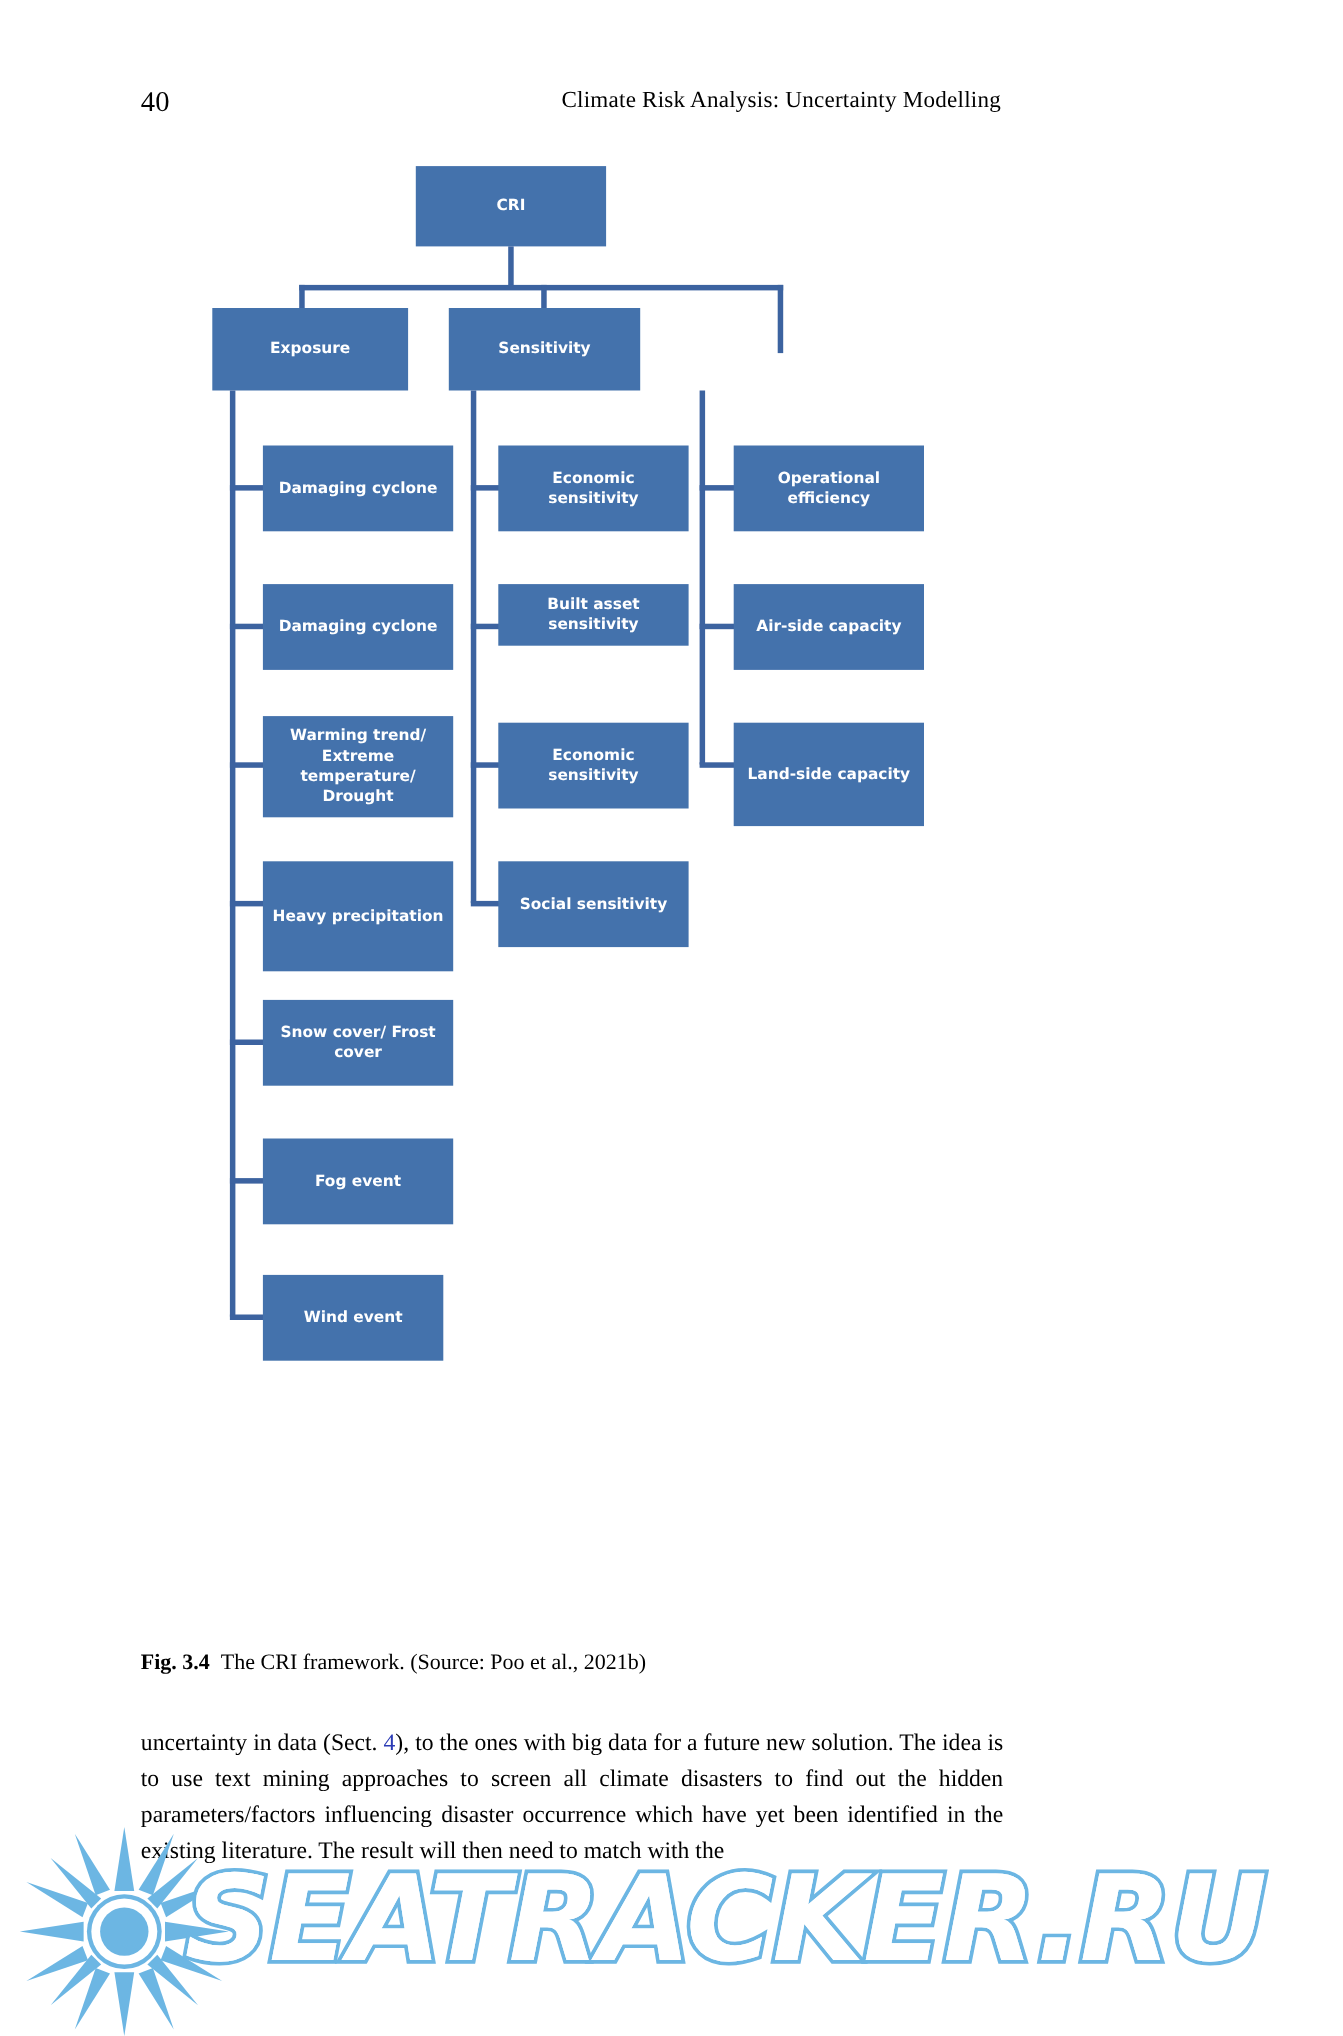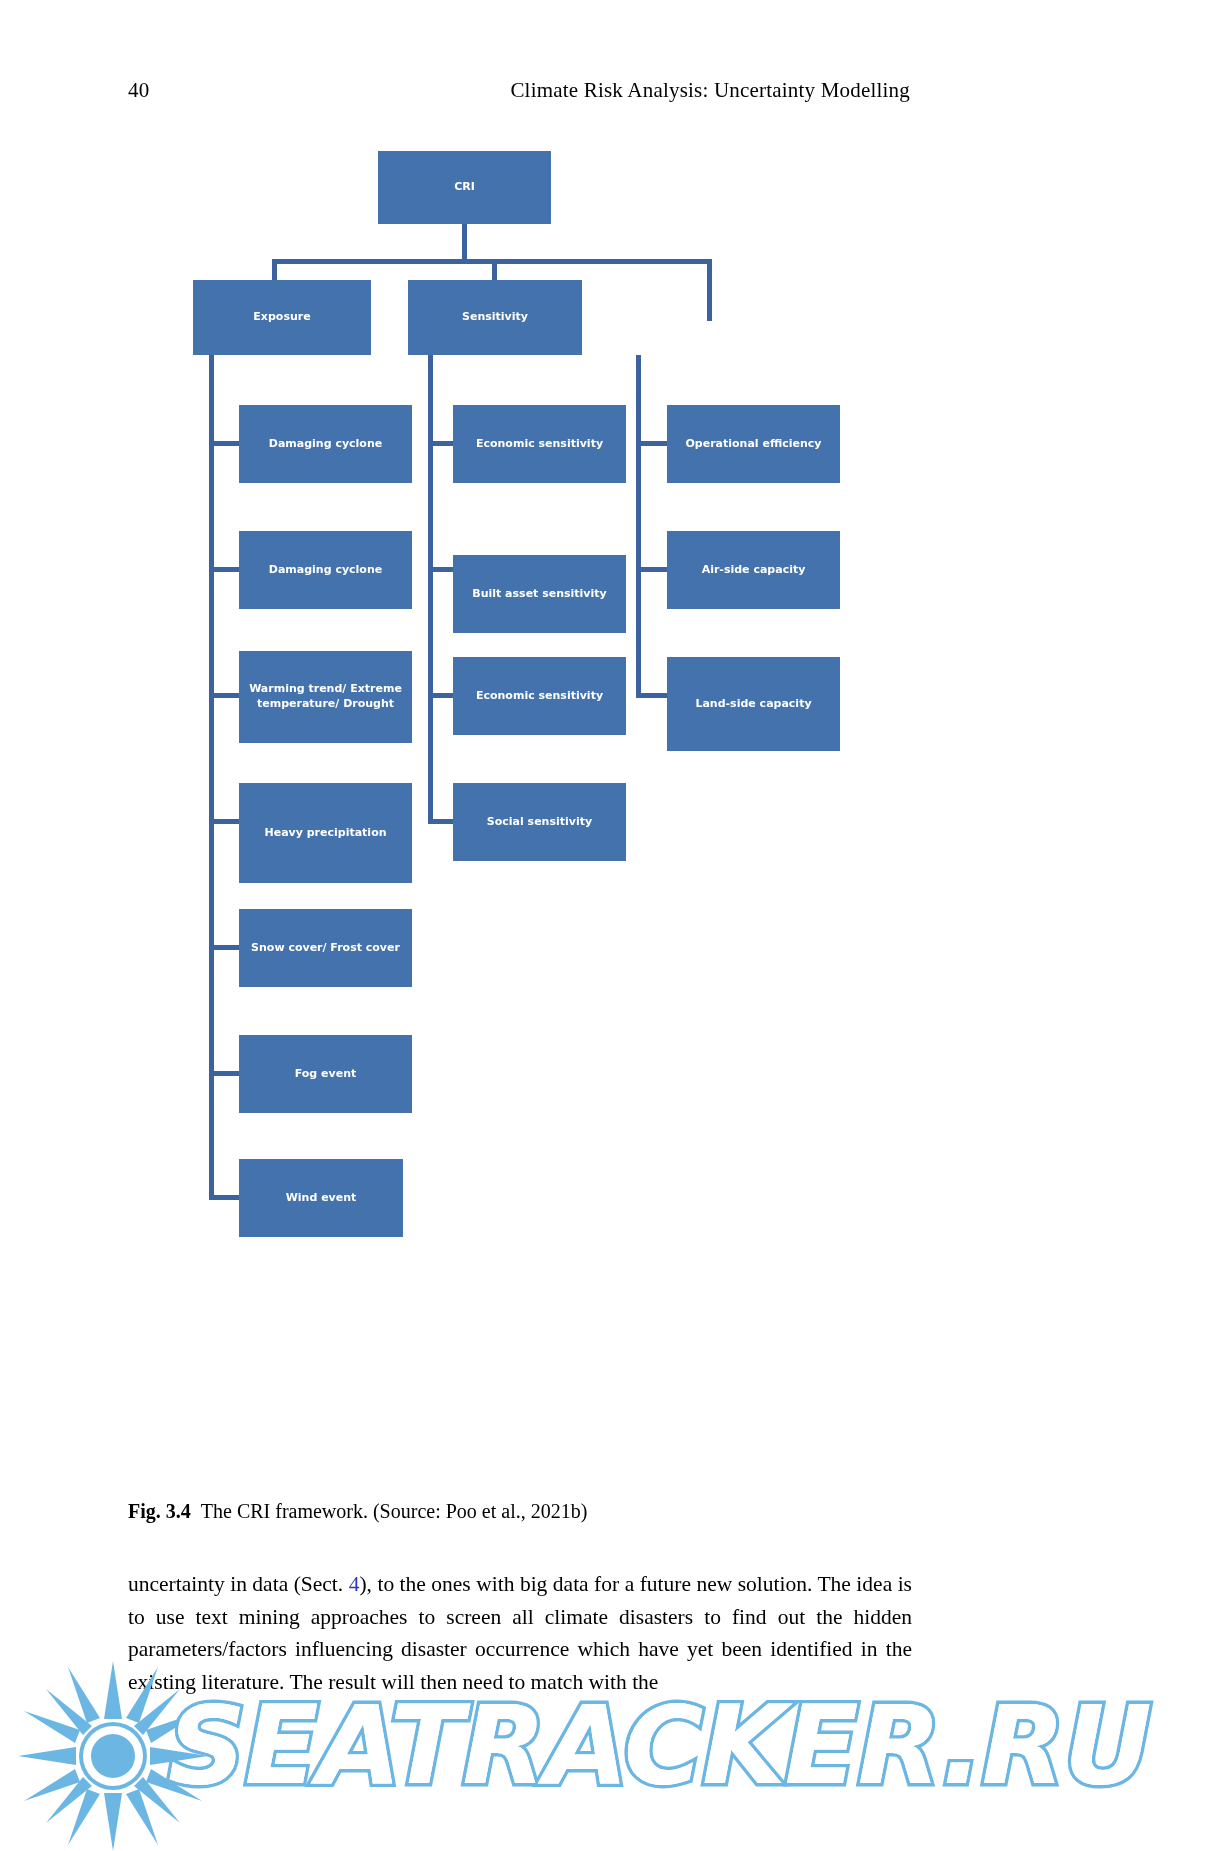--- a/index.html
+++ b/index.html
@@ -21,21 +21,21 @@
     position: absolute;
     top: 78px;
     left: 128px;
     width: 782px;
     height: 26px;
   }
   .folio {
     position: absolute;
     left: 0;
     top: 0;
-    font-size: 21px;
+    font-size: 26px;
     letter-spacing: 0.2px;
   }
   .head-title {
     position: absolute;
     right: 0;
     top: 0;
     font-size: 21px;
     letter-spacing: 0.2px;
     white-space: nowrap;
     text-align: center;
@@ -49,21 +49,21 @@
     width: 1221px;
     height: 1370px;
   }
 
   .node {
     position: absolute;
     background: #4472ac;
     color: #ffffff;
     font-family: "DejaVu Sans", sans-serif;
     font-weight: bold;
-    font-size: 11px;
+    font-size: 14px;
     line-height: 1.32;
     display: flex;
     align-items: center;
     justify-content: center;
     text-align: center;
     box-sizing: border-box;
     padding: 2px 6px;
   }
   .node span { display: block; width: 100%; }
 
@@ -204,21 +204,21 @@
   <div class="conn" style="left:428px; top:225px; width:5px; height:466px;"></div>
 
   <div class="conn" style="left:428px; top:311px; width:26px; height:5px;"></div>
   <div class="conn" style="left:428px; top:437px; width:26px; height:5px;"></div>
   <div class="conn" style="left:428px; top:563px; width:26px; height:5px;"></div>
   <div class="conn" style="left:428px; top:689px; width:26px; height:5px;"></div>
 
   <div class="node" style="left:453px; top:275px; width:173px; height:78px;">
     <span>Economic sensitivity</span>
   </div>
-  <div class="node" style="left:453px; top:401px; width:173px; height:78px;margin-top:24px;">
+  <div class="node" style="left:453px; top:401px; width:173px; height:56px;">
     <span>Built asset sensitivity</span>
   </div>
   <div class="node" style="left:453px; top:527px; width:173px; height:78px;">
     <span>Economic sensitivity</span>
   </div>
   <div class="node" style="left:453px; top:653px; width:173px; height:78px;">
     <span>Social sensitivity</span>
   </div>
 
   <div class="conn" style="left:636px; top:225px; width:5px; height:340px;"></div>

